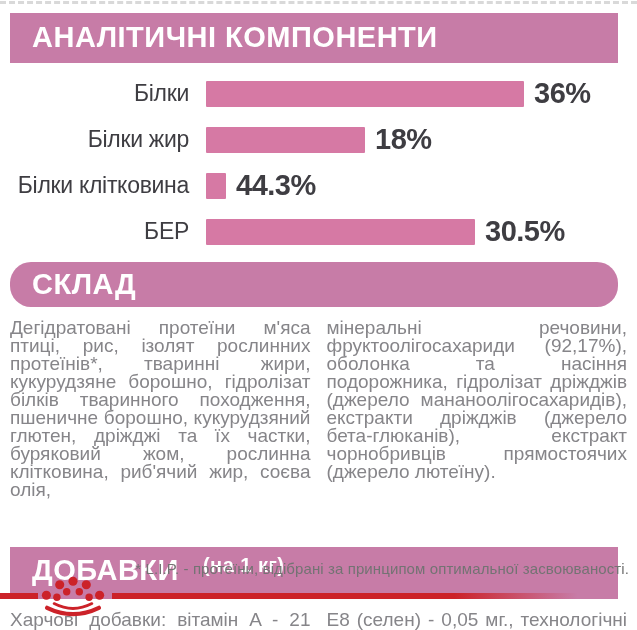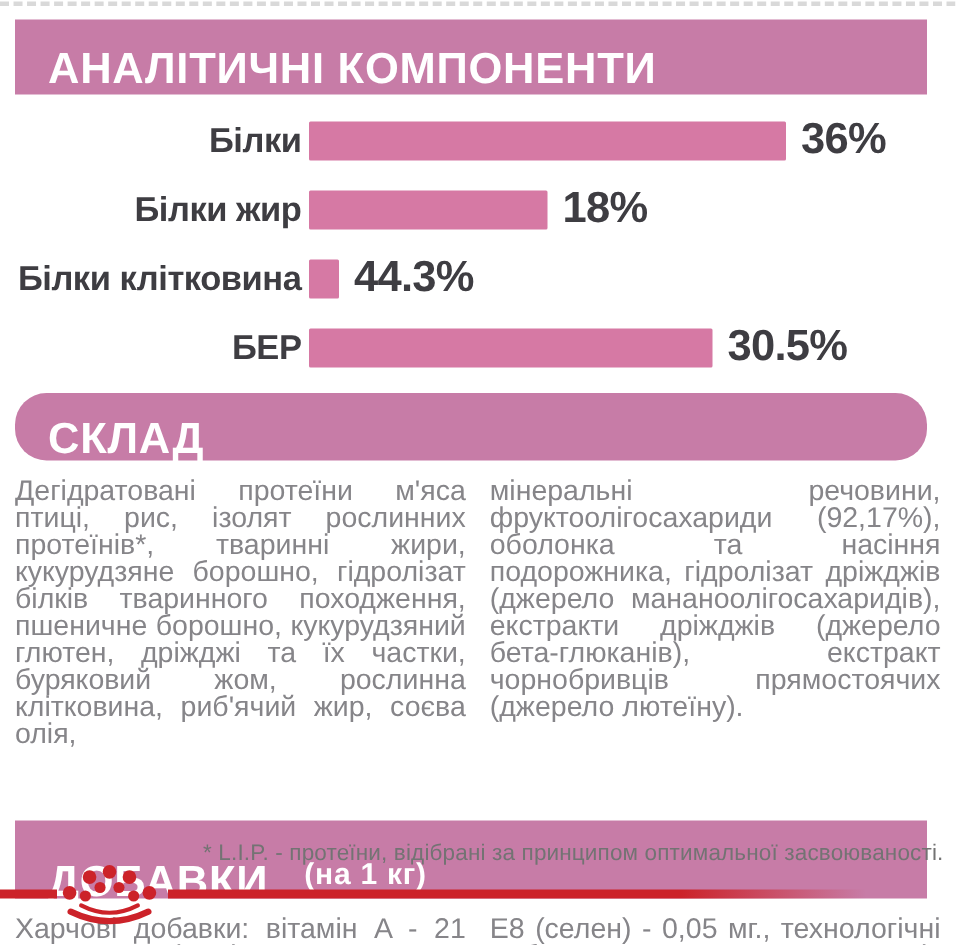--- a/index.html
+++ b/index.html
@@ -10,36 +10,36 @@
     overflow: hidden; position: relative;
   }
   .top-perforation {
     height: 0; border-top: 3px dashed #d9d9d9;
     margin: 1px 0 9px 0;
   }
   .section-header {
     margin: 0 19px 0 10px;
     background: var(--pink);
     color: #ffffff;
-    padding: 25px 22px 8px 22px;
+    padding: 7px 22px 8px 22px;
     font-weight: bold;
     letter-spacing: 0.5px;
   }
   .section-header .hdr-main { font-size: 29px; }
   .section-header .hdr-suffix { font-size: 20px; margin-left: 24px; }
   #header-analytical { height: 50px; display: flex; align-items: center; }
   #header-composition { height: 45px; margin-top: 14px; display: flex; align-items: center; border-radius: 21px; }
   #header-additives { height: 52px; margin-top: 48px; display: flex; align-items: flex-start; }
 
   
   #chart { margin: 14px 0 0 10px; }
   .chart-row { display: flex; align-items: center; margin-bottom: 13px; }
   .chart-label {
-    width: 196px; text-align: right; padding-right: 5px;
-    font-weight: bold; font-size: 23px; line-height: 1.0;
+    width: 196px; text-align: right; padding-right: 17px;
+    font-weight: normal; font-size: 23px; line-height: 1.0;
     color: var(--dark); letter-spacing: -0.3px;
   }
   .chart-bar { height: 26px; border-radius: 1px; }
   .chart-value {
     font-weight: bold; font-size: 29px; color: var(--dark);
     margin-left: 10px; letter-spacing: -0.5px; white-space: nowrap;
   }
 
   
   .two-col {

